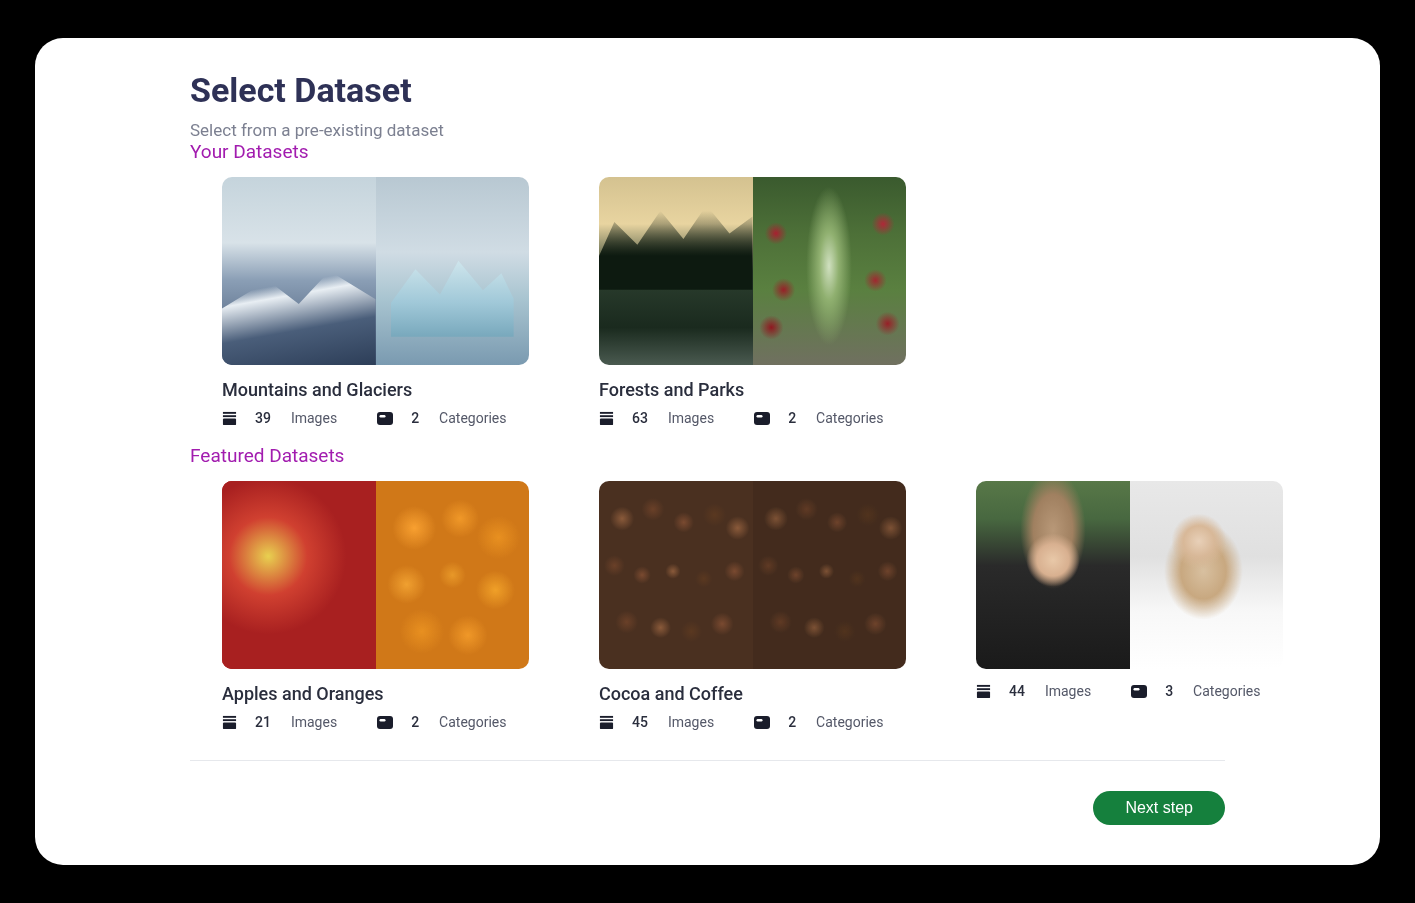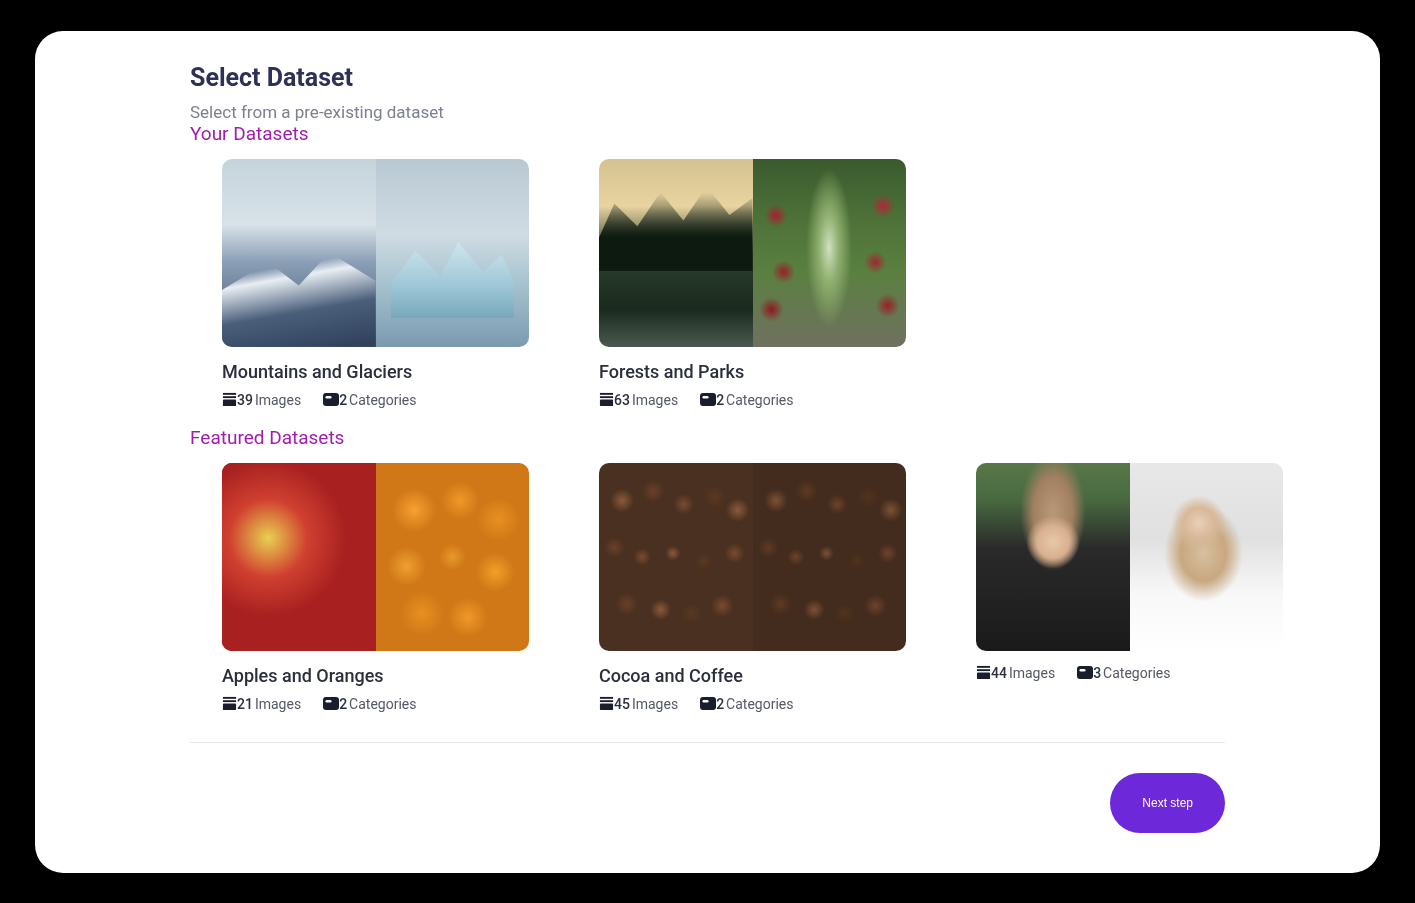--- a/index.html
+++ b/index.html
@@ -20,21 +20,21 @@
 
     .modal {
       background: #fff;
       border-radius: 28px;
       width: 1345px;
       padding: 32px 155px 40px 155px;
       max-width: 100%;
     }
 
     .page-title {
-      font-size: 25px;
+      font-size: 34px;
       font-weight: 700;
       color: #2e3156;
       margin-bottom: 10px;
     }
 
     .page-subtitle {
       font-size: 17px;
       color: #7c8091;
     }
 
@@ -202,21 +202,21 @@
     .card-title {
       font-size: 18px;
       font-weight: 500;
       color: #2a2e3d;
       margin-bottom: 10px;
     }
 
     .meta {
       display: flex;
       align-items: center;
-      gap: 0;
+      gap: 18px;
       font-size: 14px;
       color: #2a2e3d;
     }
 
     .meta-num {
       font-weight: 500;
       margin-right: 2px;
     }
 
     .meta-label {
@@ -234,27 +234,27 @@
       margin-top: 30px;
       margin-bottom: 30px;
     }
 
     .footer {
       display: flex;
       justify-content: flex-end;
     }
 
     .next-btn {
-      background: #6d28d9;
+      background: #15803d;
       color: #fff;
       border: none;
       border-radius: 999px;
-      font-size: 12px;
+      font-size: 16px;
       font-weight: 500;
-      padding: 23px 32px;
+      padding: 8px 32px;
       cursor: pointer;
     }
   </style>
 </head>
 <body>
 
 <div class="modal">
 
   <h1 class="page-title">Select Dataset</h1>
   <p class="page-subtitle">Select from a pre-existing dataset</p>

